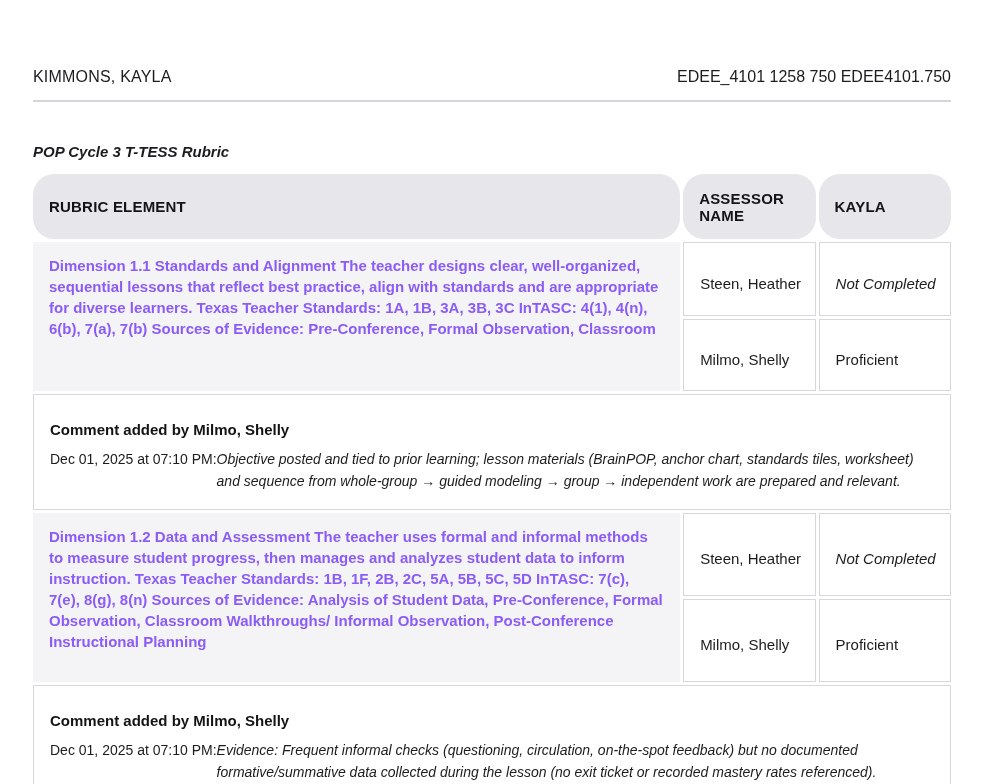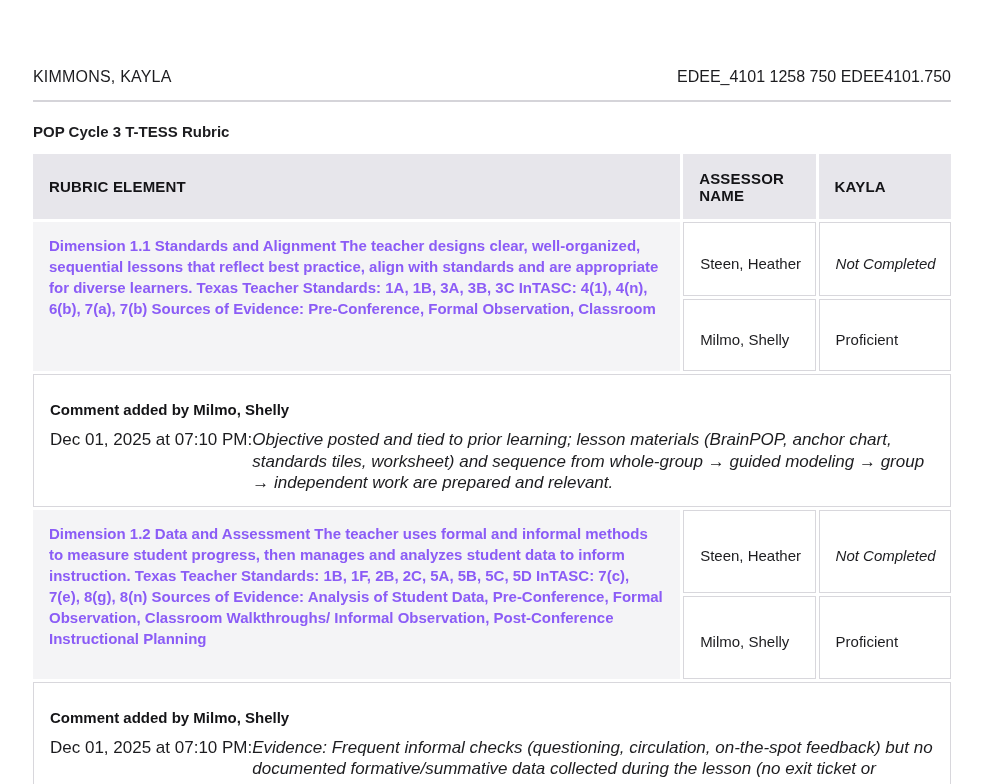--- a/index.html
+++ b/index.html
@@ -21,21 +21,21 @@
   .student-name { font-weight: 500; letter-spacing: 0.2px; }
   .course-code { font-weight: 400; margin-top: 48px; }
   .divider { height: 2px; background: #d5d4d9; margin-top: 14px; }
 
   
   .activity { margin-top: 15px; font-size: 15px; }
   .activity .label { font-weight: 700; }
   .activity .value { margin-left: 6px; }
 
   
-  .rubric-title { margin-top: 21px; font-size: 15px; font-weight: 700; }
+  .rubric-title { margin-top: 41px; font-size: 15px; font-weight: 700; font-style: italic; }
 
   
   table.rubric-table {
     border-collapse: separate;
     border-spacing: 3px;
     margin-top: 11px;
     margin-left: -3px;
     table-layout: fixed;
     width: 924px;
   }
@@ -46,20 +46,21 @@
   th {
     background: #e7e6eb;
     text-align: left;
     vertical-align: middle;
     font-size: 15px;
     font-weight: 700;
     letter-spacing: 0.2px;
     padding: 12px 14px 12px 16px;
     height: 65px;
     color: #141417;
+    border-radius: 21px;
   }
   td.rubric-cell {
     background: #f4f4f6;
     font-size: 15px;
     font-weight: 700;
     line-height: 21px;
     padding: 13px 16px;
     vertical-align: top;
     color: #8b5cf6;
   }
@@ -79,21 +80,21 @@
 
   td.comment-cell {
     background: #ffffff;
     border: 1px solid #d8d7dc;
     padding: 12px 16px;
     vertical-align: top;
   }
   td.cmt-1 { height: 116px; }
   td.cmt-2 { height: 108px; }
   .comment-title { font-size: 15px; font-weight: 700; margin-top: 14px; color: #141417; }
-  .comment-line { display: flex; margin-top: 11px; font-size: 17px; line-height: 21.5px; }
+  .comment-line { display: flex; margin-top: 11px; font-size: 14px; line-height: 21.5px; }
   .comment-ts { flex: 0 0 auto; white-space: nowrap; }
   .comment-text { flex: 1 1 auto; font-style: italic; }
 </style>
 </head>
 <body>
 
 <div class="doc">
 
   <div class="top-header">
     <span class="student-name">KIMMONS, KAYLA</span>

